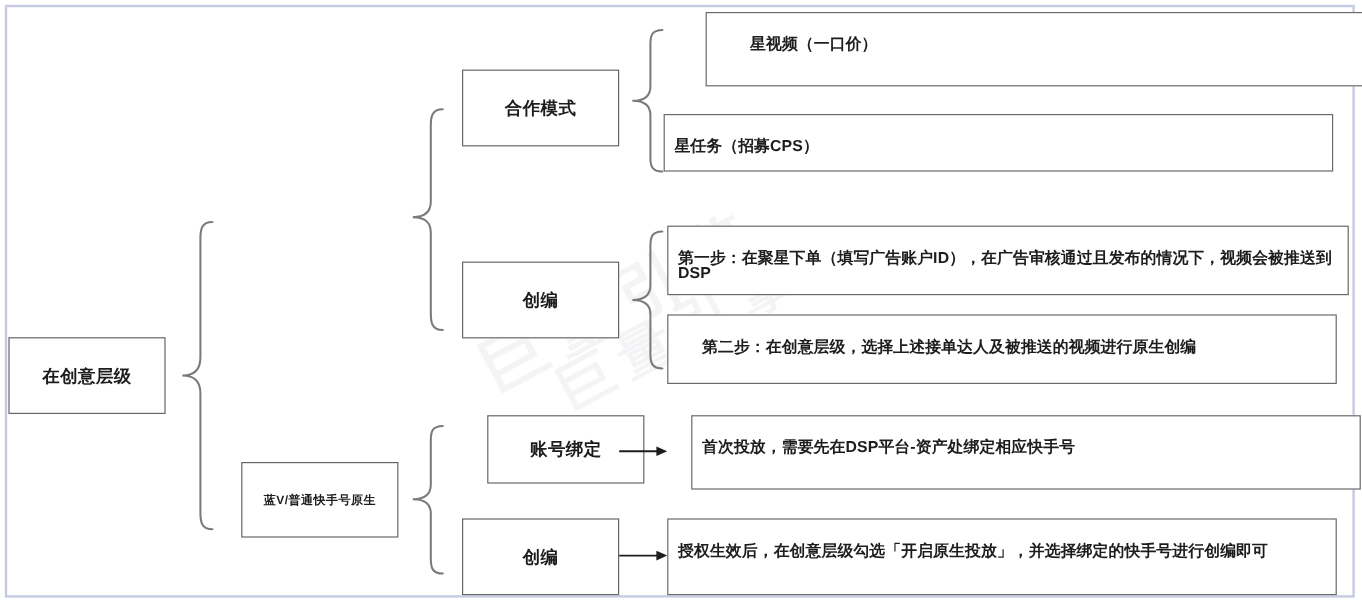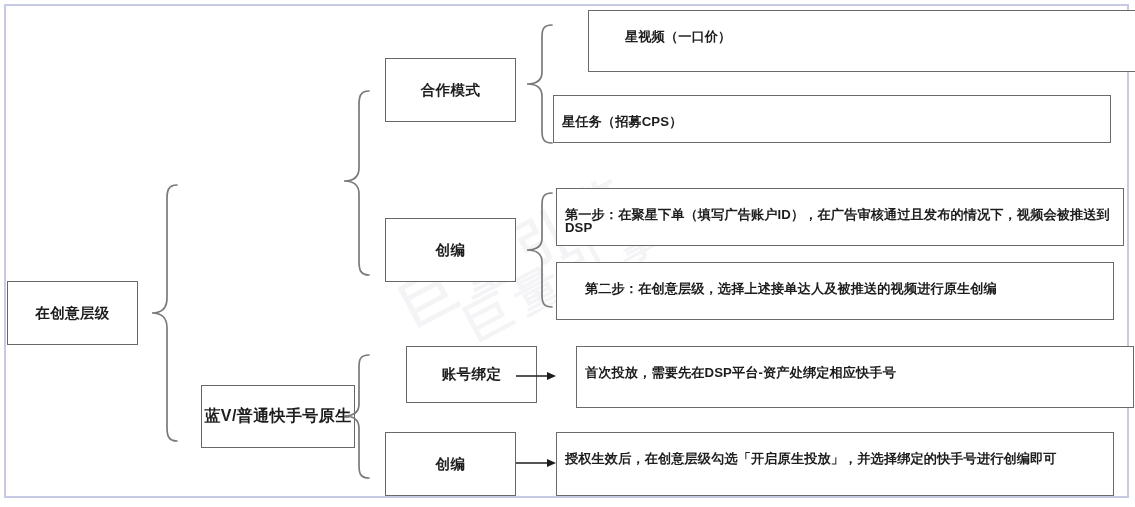--- a/index.html
+++ b/index.html
@@ -128,21 +128,21 @@
   </div>
 
   <div class="desc" style="left:556px; top:188px; width:568px; height:58px;">
     <span>第一步：在聚星下单（填写广告账户ID），在广告审核通过且发布的情况下，视频会被推送到DSP</span>
   </div>
 
   <div class="desc" style="left:556px; top:262px; width:558px; height:58px;padding-left:28px;">
     <span>第二步：在创意层级，选择上述接单达人及被推送的视频进行原生创编</span>
   </div>
 
-  <div class="node" style="left:201px; top:385px; width:154px; height:63px; font-size:16px;">蓝V/普通快手号原生</div>
+  <div class="node" style="left:201px; top:385px; width:131px; height:63px; font-size:10px;">蓝V/普通快手号原生</div>
 
   <div class="brace" style="left:338px; top:352px;">
     <svg width="34" height="130" viewBox="0 0 34 130" fill="none">
       <path d="M31 3 C22 3 21 8 21 15 L21 52 C21 60 16 64 6 64 C16 64 21 68 21 76 L21 113 C21 121 22 126 31 126" stroke="#7a7a7a" stroke-width="1.7" fill="none" stroke-linecap="round"></path>
     </svg>
   </div>
 
   <div class="node" style="left:406px; top:346px; width:131px; height:57px;">账号绑定</div>
 
   <div class="arrow" style="left:516px; top:369px;">

